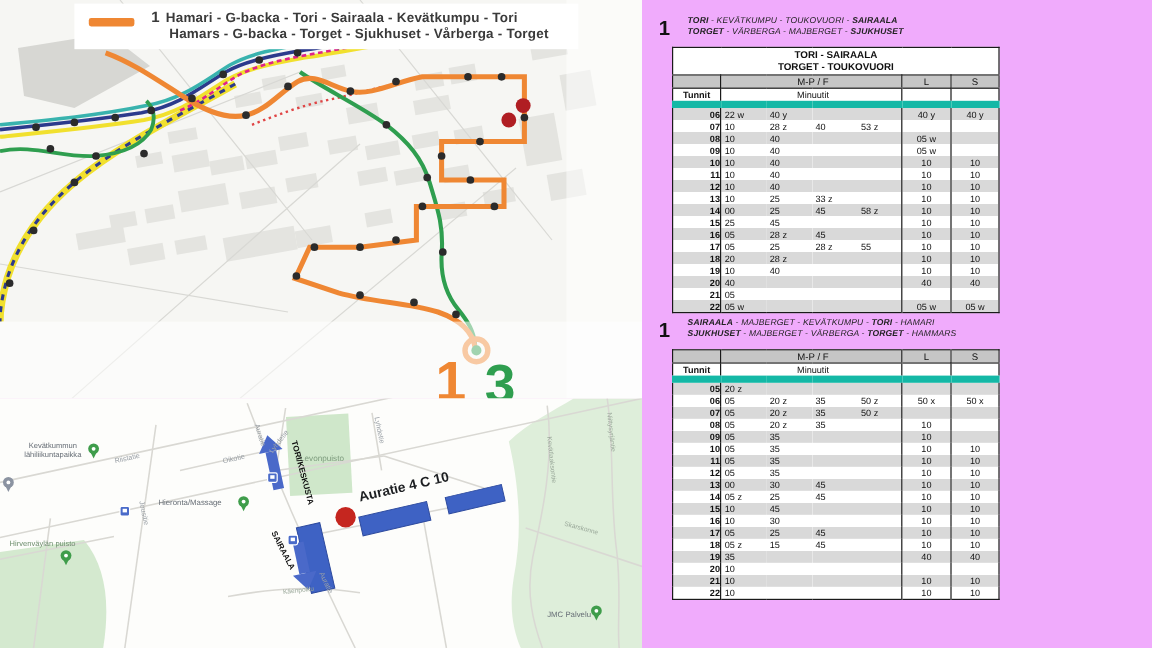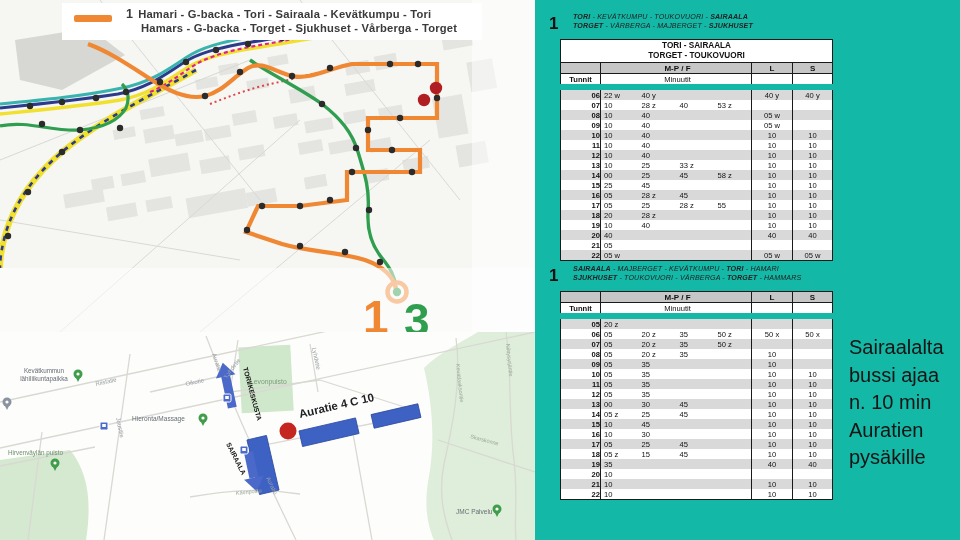--- a/index.html
+++ b/index.html
@@ -1,17 +1,17 @@
 <!DOCTYPE html>
 <html><head>
 <meta charset="utf-8">
 <style>
   html,body{margin:0;padding:0;background:#fff;}
   body{font-family:"Liberation Sans","DejaVu Sans",sans-serif;}
-  .stage{position:relative;width:960px;height:540px;background:#14b8a6;overflow:hidden;}
+  .stage{position:relative;width:960px;height:540px;background:#f0abfc;overflow:hidden;}
 
   
   .map-top{position:absolute;left:0;top:0;width:535px;height:332px;background:#f6f6f3;}
   .legend{position:absolute;left:62px;top:3px;width:404px;background:#fff;padding:5px 6px 5px 10px;display:flex;align-items:flex-start;}
   .legend .swatch{display:block;width:38px;height:7px;background:#ef8733;border-radius:2px;margin:7px 14px 0 2px;flex:0 0 auto;}
   .legend-lines{font-size:11.2px;line-height:13.5px;font-weight:700;color:#3a3a3a;letter-spacing:.2px;white-space:nowrap;}
   .legend-lines .num{font-size:12.5px;margin-right:5px;}
   .legend-lines .l2{padding-left:15px;}
   .map-num{position:absolute;font-weight:700;font-size:46px;line-height:1;}
   .map-num.n1{left:363px;top:294px;color:#ef8733;}
@@ -25,21 +25,21 @@
   .tt1{top:13px;} .tt2{top:265px;}
   .tt-head{display:flex;align-items:flex-start;margin-left:4px;}
   .tt-num{font-size:17px;font-weight:700;color:#111;margin:1px 10px 0 0;width:14px;}
   .tt-route{font-size:7.1px;line-height:8.6px;color:#222;letter-spacing:.15px;white-space:nowrap;font-style:italic;}
   .tt table{border-collapse:collapse;table-layout:fixed;width:272px;margin:5px 0 0 15px;border:1.6px solid #1a1a1a;background:#fff;}
   .tt td{font-size:7.6px;line-height:9px;height:10px;padding:0 0 0 3px;white-space:nowrap;overflow:hidden;color:#111;}
   .tt td.c-h{text-align:right;font-weight:700;padding:0;border-right:1.3px solid #1a1a1a;}
   .tt td.c-l{text-align:center;padding:0;border-left:1.3px solid #1a1a1a;border-right:1.3px solid #1a1a1a;}
   .tt td.c-s{text-align:center;padding:0;}
   .tt tr.t-title td{text-align:center;font-weight:700;font-size:8.2px;line-height:10px;height:auto;padding:1px 16px;border-bottom:1.2px solid #1a1a1a;}
-  .tt tr.t-gray td{background:#c6c6c6;font-weight:700;text-align:center;font-size:8px;border-bottom:1.2px solid #1a1a1a;}
+  .tt tr.t-gray td{background:#c6c6c6;font-weight:400;text-align:center;font-size:8px;border-bottom:1.2px solid #1a1a1a;}
   .tt tr.t-cols td{text-align:center;font-size:7.6px;border-bottom:6px solid #14b8a6;}
   .tt tr.stripe td{background:#d9d9d9;}
 
   
   .note{position:absolute;left:849px;top:334px;width:108px;font-size:20px;line-height:27.5px;color:#141414;}
 
   svg text{font-family:"Liberation Sans","DejaVu Sans",sans-serif;}
 </style>
 </head>
 <body>
@@ -474,21 +474,21 @@
           </tr>
         </tbody>
       </table>
   </section>
 
   <section class="tt tt2">
     <div class="tt-head">
       <div class="tt-num">1</div>
       <div>
         <div class="tt-route"><b>SAIRAALA</b><span> - MAJBERGET - KEVÄTKUMPU - </span><b>TORI</b><span> - HAMARI</span></div>
-        <div class="tt-route"><b>SJUKHUSET</b><span> - TOUKOVUORI - VÄRBERGA - </span><b>TORGET</b><span> - HAMMARS</span></div>
+        <div class="tt-route"><b>SJUKHUSET</b><span> - MAJBERGET - VÄRBERGA - </span><b>TORGET</b><span> - HAMMARS</span></div>
       </div>
     </div>
     <table>
         <colgroup>
           <col style="width: 40px;">
           <col style="width: 38px;">
           <col style="width: 38px;">
           <col style="width: 38px;">
           <col style="width: 37px;">
           <col style="width: 41px;">
@@ -666,15 +666,14 @@
             <td class="c-m"></td>
             <td class="c-m"></td>
             <td class="c-m"></td>
             <td class="c-l">10</td>
             <td class="c-s">10</td>
           </tr>
         </tbody>
       </table>
   </section>
 
-  <div class="note">Sairaalalta bussi ajaa n. 10 min Auratien pysäkille</div>
 
 </div>
 
 </body></html>

